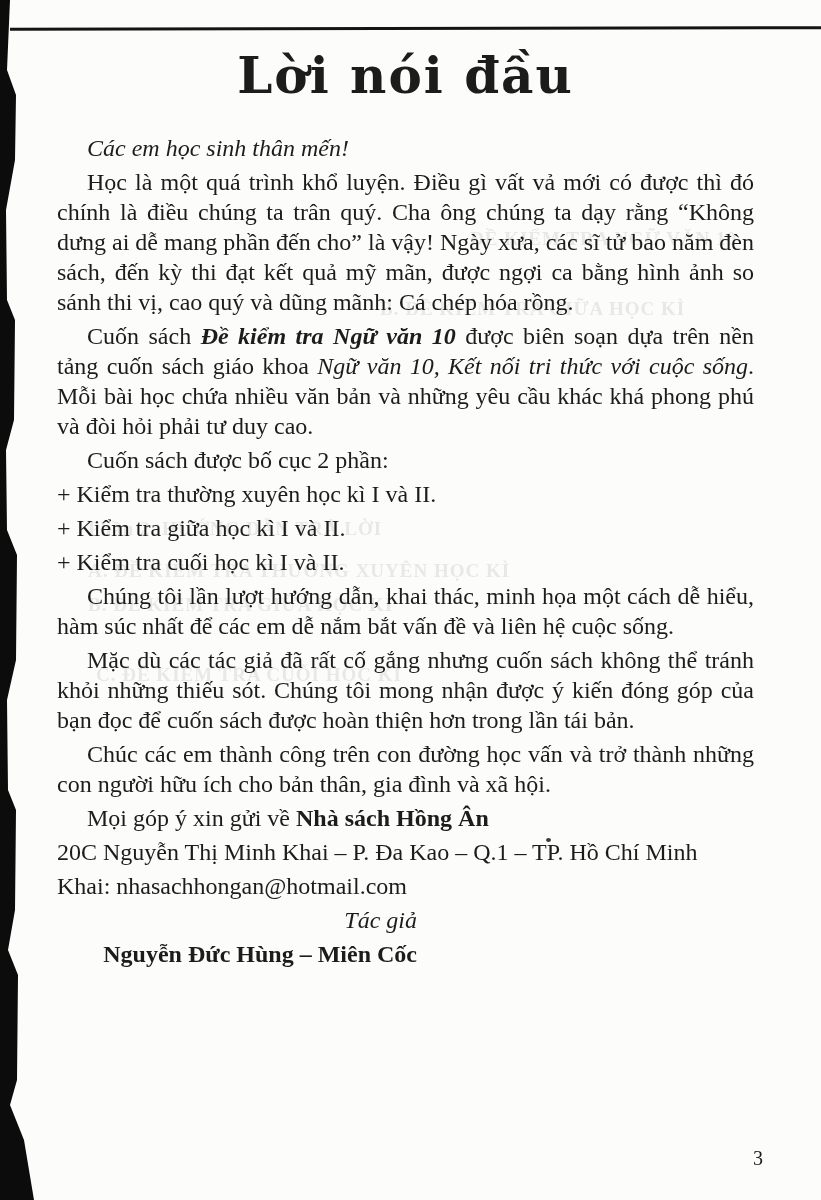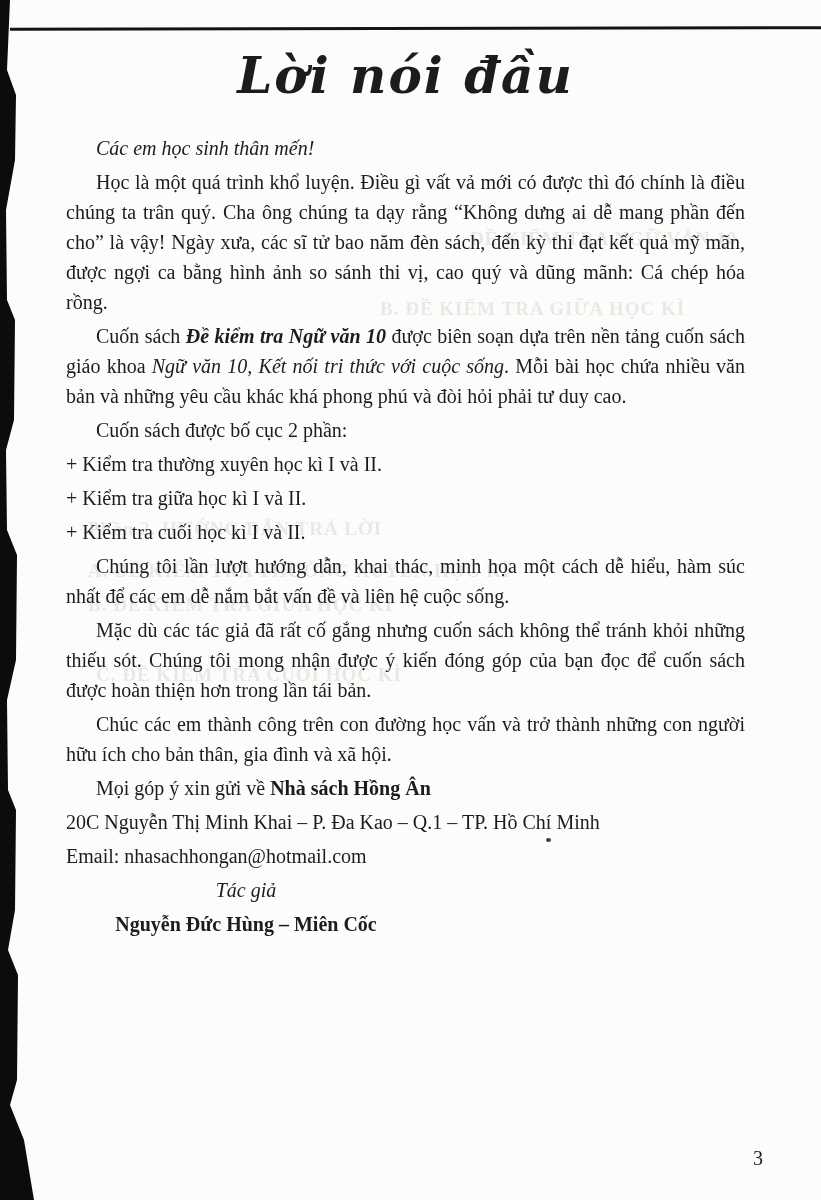--- a/index.html
+++ b/index.html
@@ -34,38 +34,37 @@
     color: #5c6e5c;
     opacity: 0.13;
     white-space: nowrap;
   }
 
   
   .page-inner { position: relative; z-index: 1; padding: 42px 60px 0 50px; }
 
   h1.title {
     font-family: "DejaVu Serif", serif;
-    font-style: italic;
     font-weight: 600;
     font-size: 50px;
     letter-spacing: 2px;
     text-align: center;
     margin: 4px 0 28px 0;
   }
 
-  p.blk { font-size: 20px; line-height: 30px; margin: 4px 16px; font-family: Liberation Serif, serif; }
+  p.blk { font-size: 24px; line-height: 30px; margin: 4px 7px; font-family: Liberation Serif, serif; }
   .just { text-align: justify; }
   .ind  { text-indent: 30px; }
   .i    { font-style: italic; }
   .b    { font-weight: bold; }
   .bi   { font-weight: bold; font-style: italic; }
   .c    { text-align: left; }
   .sub  { margin-left: 42px; margin-top: 6px; margin-bottom: 6px; }
   .lst  { margin-top: 6px; margin-bottom: 6px; }
-  .sig  { width: 360px; margin-left: auto; margin-right: 2px; text-align: center; }
+  .sig  { width: 360px; margin-left: auto; margin-right: 2px; text-align: right; }
   .sig-first { margin-top: 14px; }
 
   .page-number {
     position: absolute; right: 58px; bottom: 30px;
     font-size: 20px; z-index: 2;
   }
 </style>
 </head>
 <body>
 
@@ -92,19 +91,19 @@
       <p class="blk ind just"><span>Cuốn sách </span><span class="bi">Đề kiểm tra Ngữ văn 10</span><span> được biên soạn dựa trên nền tảng cuốn sách giáo khoa </span><span class="i">Ngữ văn 10, Kết nối tri thức với cuộc sống</span><span>. Mỗi bài học chứa nhiều văn bản và những yêu cầu khác khá phong phú và đòi hỏi phải tư duy cao.</span></p>
       <p class="blk ind"><span>Cuốn sách được bố cục 2 phần:</span></p>
       <p class="blk sub"><span>+ Kiểm tra thường xuyên học kì I và II.</span></p>
       <p class="blk sub"><span>+ Kiểm tra giữa học kì I và II.</span></p>
       <p class="blk sub"><span>+ Kiểm tra cuối học kì I và II.</span></p>
       <p class="blk ind just"><span>Chúng tôi lần lượt hướng dẫn, khai thác, minh họa một cách dễ hiểu, hàm súc nhất để các em dễ nắm bắt vấn đề và liên hệ cuộc sống.</span></p>
       <p class="blk ind just"><span>Mặc dù các tác giả đã rất cố gắng nhưng cuốn sách không thể tránh khỏi những thiếu sót. Chúng tôi mong nhận được ý kiến đóng góp của bạn đọc để cuốn sách được hoàn thiện hơn trong lần tái bản.</span></p>
       <p class="blk ind just"><span>Chúc các em thành công trên con đường học vấn và trở thành những con người hữu ích cho bản thân, gia đình và xã hội.</span></p>
       <p class="blk ind"><span>Mọi góp ý xin gửi về </span><span class="b">Nhà sách Hồng Ân</span></p>
       <p class="blk c"><span>20C Nguyễn Thị Minh Khai – P. Đa Kao – Q.1 – TP. Hồ Chí Minh</span></p>
-      <p class="blk c"><span>Email: nhasachhongan@hotmail.com</span></p>
+      <p class="blk c"><span>Khai: nhasachhongan@hotmail.com</span></p>
       <p class="blk sig i sig-first"><span>Tác giả</span></p>
       <p class="blk sig b"><span>Nguyễn Đức Hùng – Miên Cốc</span></p>
     </div>
 </div>
 
 <div class="page-number">3</div>
 
 </body></html>

